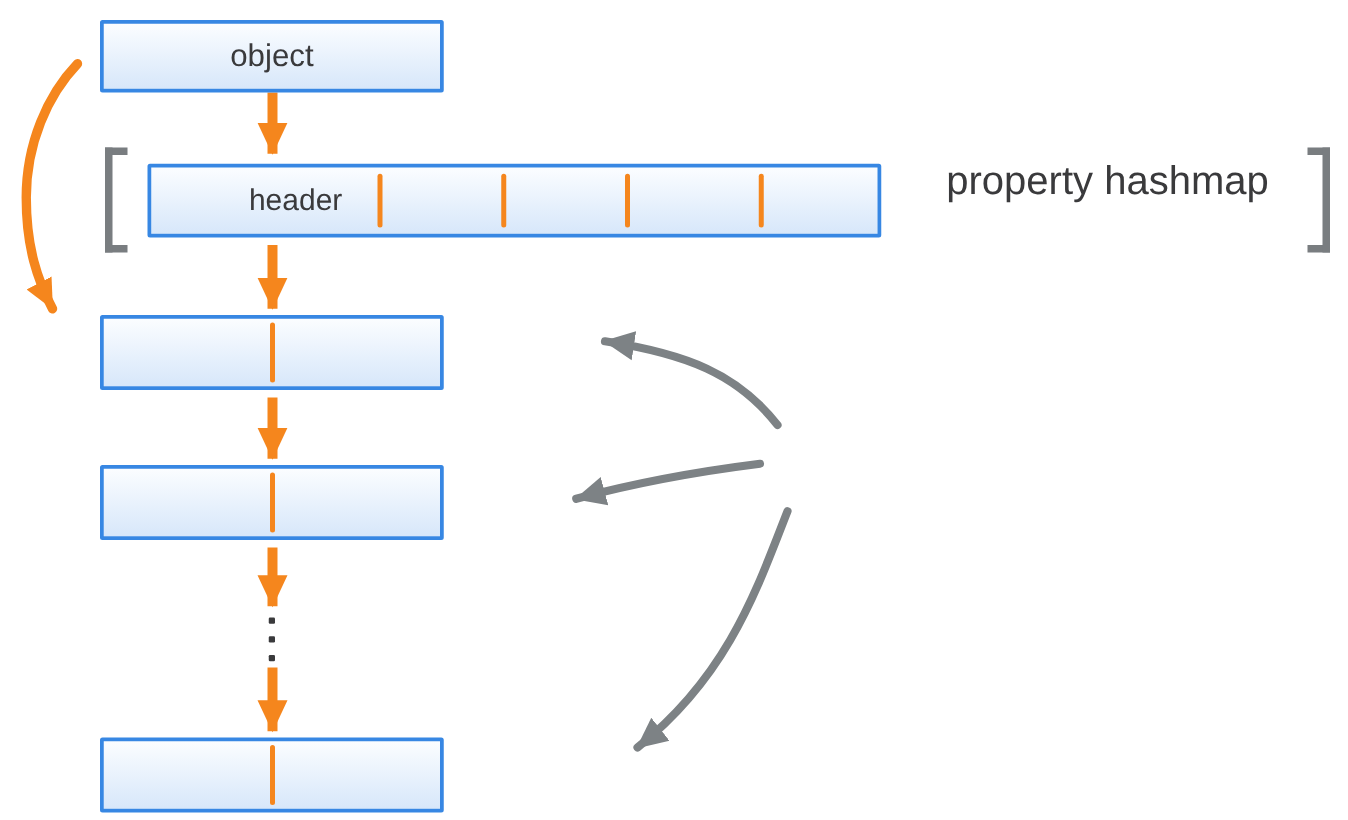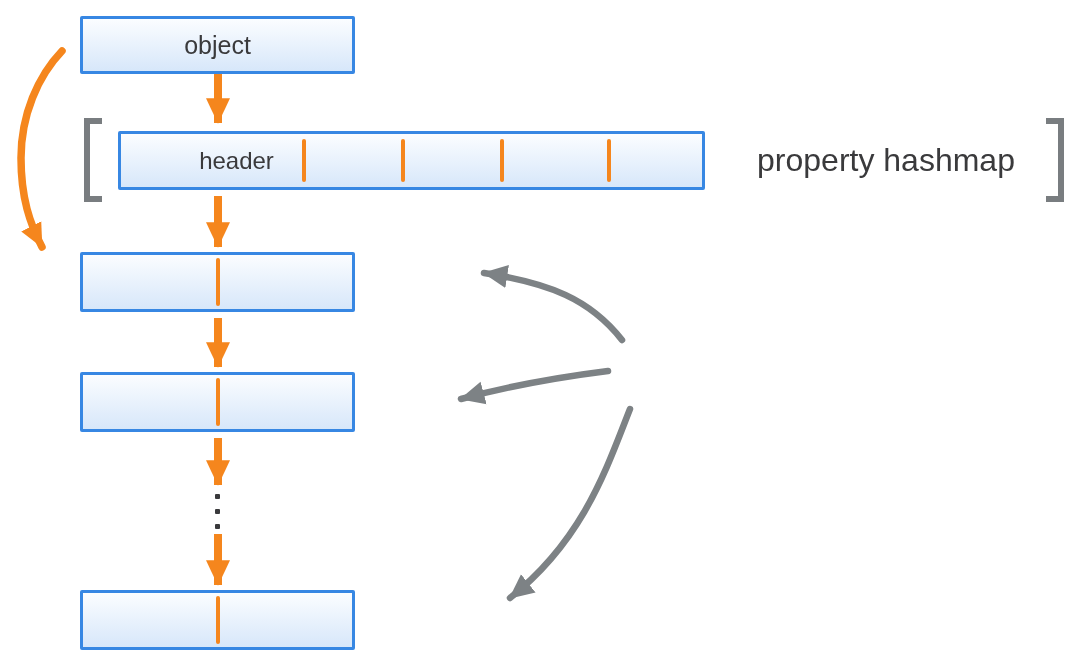--- a/index.html
+++ b/index.html
@@ -62,21 +62,21 @@
     border-bottom:6px solid var(--bracket-gray);
   }
   .bracket-right{
     left:1046px;
     border-right:6px solid var(--bracket-gray);
     border-top:6px solid var(--bracket-gray);
     border-bottom:6px solid var(--bracket-gray);
   }
 
   .caption{position:absolute;color:var(--text-dark);z-index:2;white-space:nowrap;}
-  .caption-hashmap{left:716px;top:131px;width:340px;line-height:59px;text-align:center;font-size:32px;}
+  .caption-hashmap{left:716px;top:115px;width:340px;line-height:59px;text-align:center;font-size:32px;}
   .caption-pairs{left:628px;top:351px;font-size:31px;}
 
   .ellipsis-dots{position:absolute;left:215px;top:494px;width:6px;height:38px;z-index:2;}
   .dot{
     position:absolute;left:0;width:5px;height:5px;border-radius:1px;
     background:var(--text-dark);
   }
   .dot-1{top:0;} .dot-2{top:15px;} .dot-3{top:30px;}
 
   .stroke-orange{stroke:var(--accent-orange);fill:none;}

